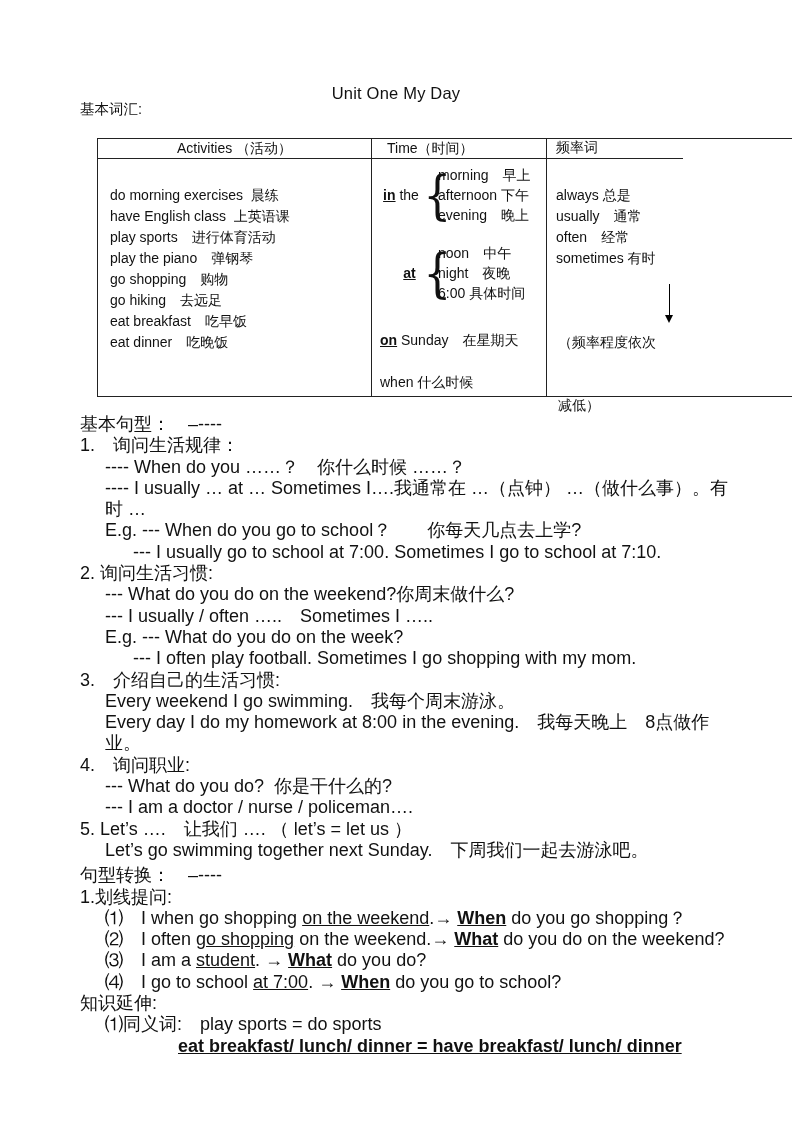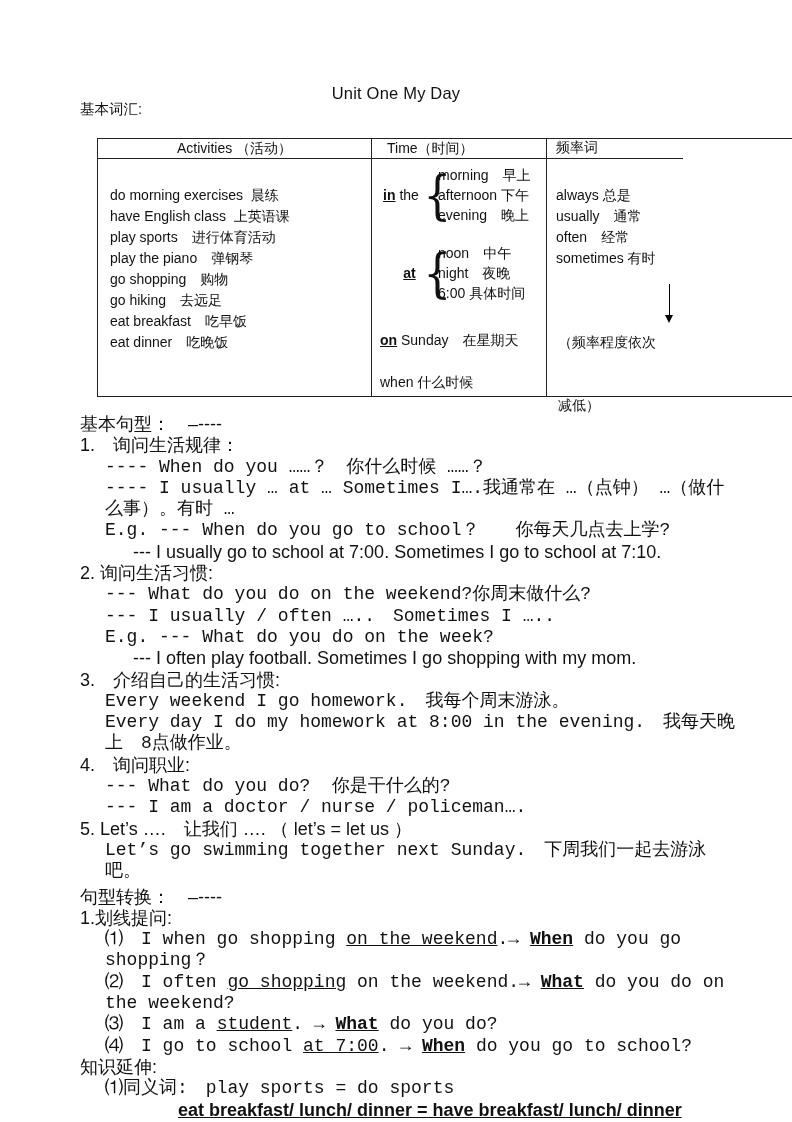--- a/index.html
+++ b/index.html
@@ -47,21 +47,21 @@
                 border-left:1.7px solid #000; }
   .freq-arrow::after { content:""; position:absolute; left:-5.4px; bottom:-7px;
                 border:4.5px solid transparent; border-top:8px solid #000; border-bottom:none; }
 
   .b { font-weight:bold; }
   .u { text-decoration:underline; }
 
   
   .body-lines { position:absolute; left:80px; top:414px; width:662px; }
   .bline { line-height:21.3px; min-height:21.3px; white-space:pre-wrap; font-size:18px; }
-  .ind1 { padding-left:25px;font-family:Liberation Mono, monospace; }
+  .ind1 { padding-left:25px; }
   .ind2 { padding-left:53px; }
   .ind3 { padding-left:98px; }
 
   
   .footer { position:absolute; left:0; right:0; top:1066px; display:flex;
             justify-content:center; align-items:center; gap:7px;
             color:#8a8a8a; font-size:16px; }
   .logo { display:inline-flex; }
 </style>
 </head>
@@ -137,21 +137,21 @@
       <div class="bline ind1"><span>---- When do you ……？　你什么时候 ……？</span></div>
       <div class="bline ind1"><span>---- I usually … at … Sometimes I….我通常在 …（点钟） …（做什么事）。有时 …</span></div>
       <div class="bline ind1"><span>E.g. --- When do you go to school？　　你每天几点去上学?</span></div>
       <div class="bline ind2"><span>--- I usually go to school at 7:00. Sometimes I go to school at 7:10.</span></div>
       <div class="bline"><span>2. 询问生活习惯:</span></div>
       <div class="bline ind1"><span>--- What do you do on the weekend?你周末做什么?</span></div>
       <div class="bline ind1"><span>--- I usually / often …..　Sometimes I …..</span></div>
       <div class="bline ind1"><span>E.g. --- What do you do on the week?</span></div>
       <div class="bline ind2"><span>--- I often play football. Sometimes I go shopping with my mom.</span></div>
       <div class="bline"><span>3.　介绍自己的生活习惯:</span></div>
-      <div class="bline ind1"><span>Every weekend I go homework.　我每个周末游泳。</span></div>
+      <div class="bline ind1"><span>Every weekend I go swimming.　我每个周末游泳。</span></div>
       <div class="bline ind1"><span>Every day I do my homework at 8:00 in the evening.　我每天晚上　8点做作业。</span></div>
       <div class="bline"><span>4.　询问职业:</span></div>
       <div class="bline ind1"><span>--- What do you do?  你是干什么的?</span></div>
       <div class="bline ind1"><span>--- I am a doctor / nurse / policeman….</span></div>
       <div class="bline"><span>5. Let’s ….　让我们 …. （ let’s = let us ）</span></div>
       <div class="bline ind1"><span>Let’s go swimming together next Sunday.　下周我们一起去游泳吧。</span></div>
       <div class="bline" style="margin-top: 4px;"><span>句型转换：　–----</span></div>
       <div class="bline"><span>1.划线提问:</span></div>
       <div class="bline ind1"><span>⑴　I when go shopping </span><span class="u">on the weekend</span><span>.→ </span><span class="b u">When</span><span> do you go shopping？</span></div>
       <div class="bline ind1"><span>⑵　I often </span><span class="u">go shopping</span><span> on the weekend.→ </span><span class="b u">What</span><span> do you do on the weekend?</span></div>

